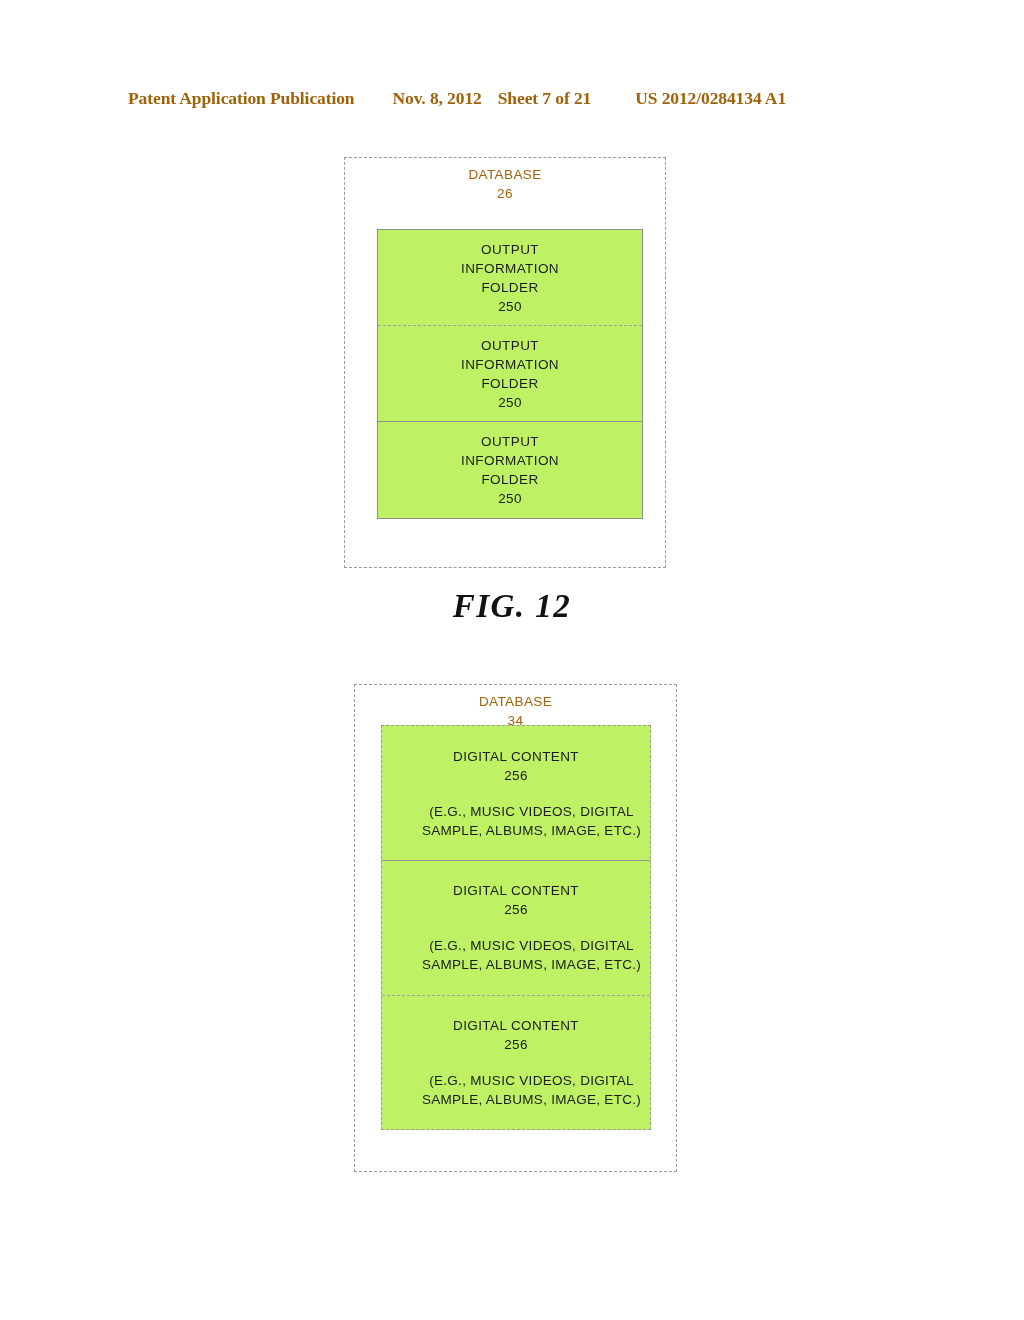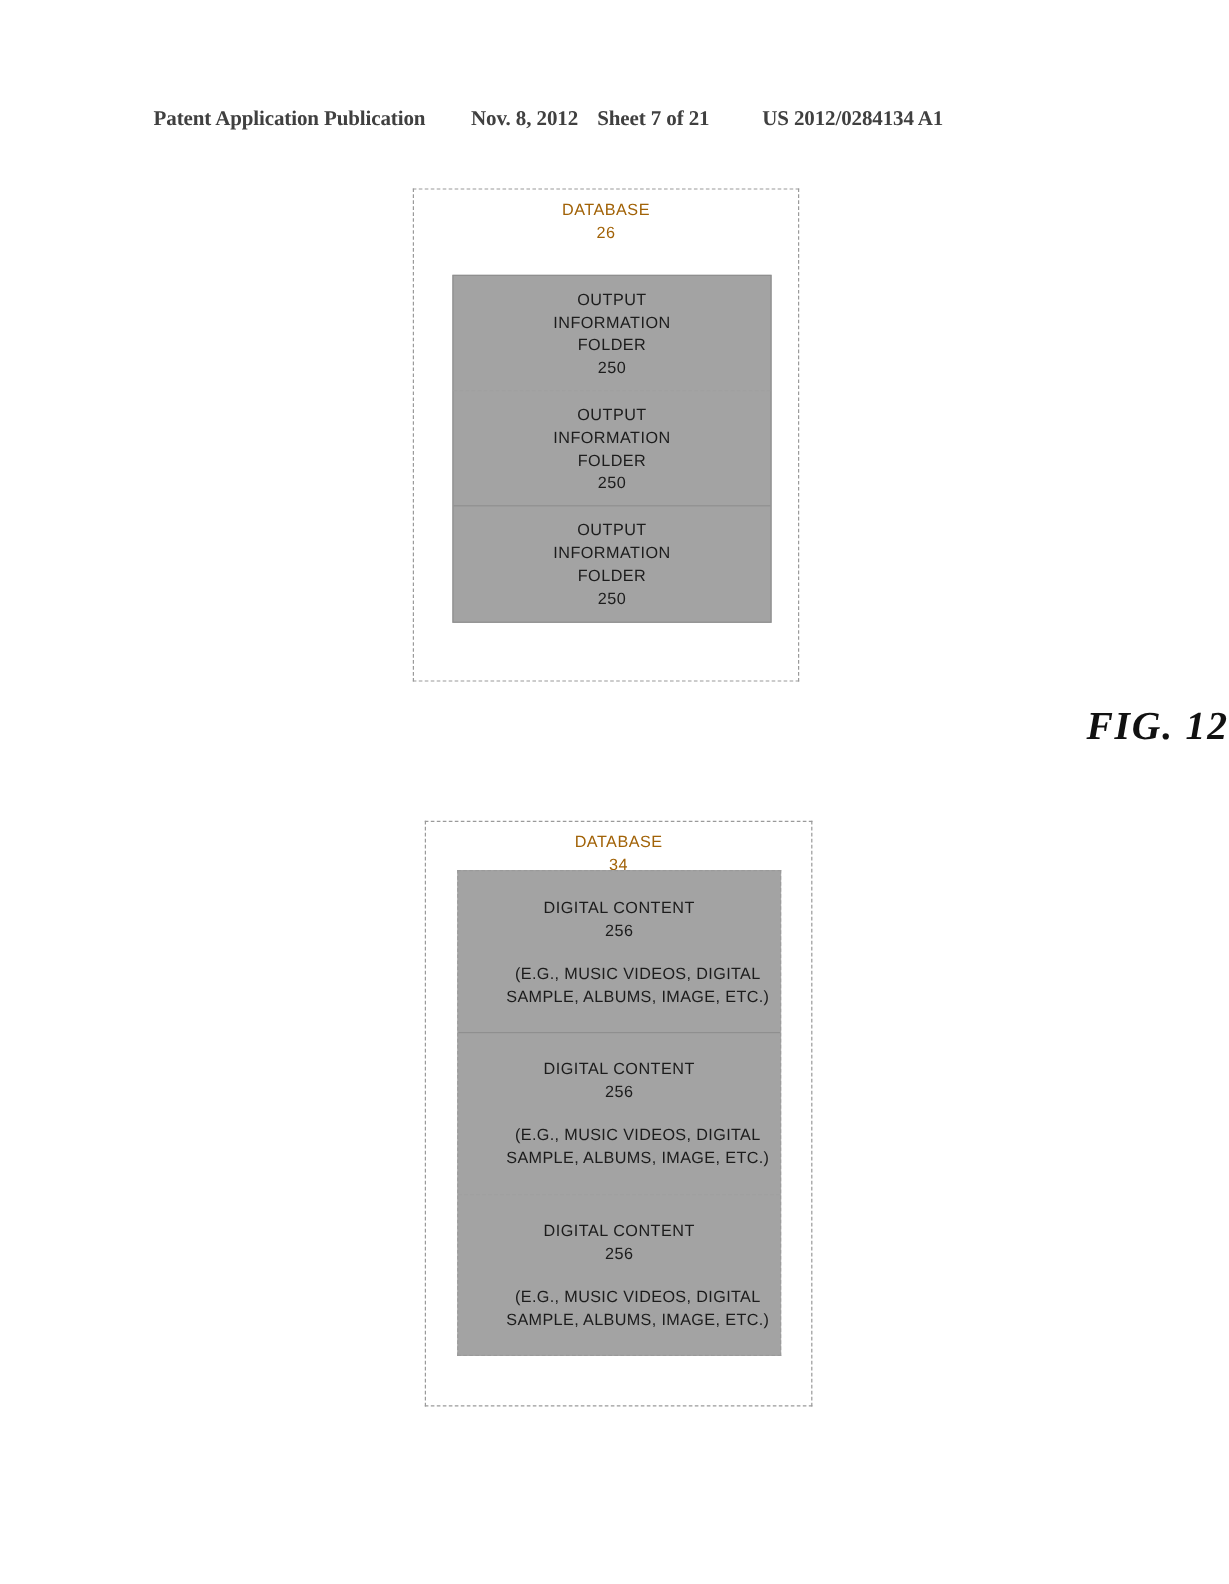--- a/index.html
+++ b/index.html
@@ -22,21 +22,21 @@
     position: absolute;
     top: 88px;
     left: 128px;
     width: 768px;
     display: flex;
     align-items: baseline;
     font-family: "Liberation Serif", serif;
     font-weight: bold;
     font-size: 17.5px;
     letter-spacing: -0.1px;
-    color: #404040;
+    color: #a16207;
     white-space: nowrap;
   }
   .hdr-pub   { flex: 0 0 auto; }
   .hdr-date  { flex: 0 0 auto; margin-left: 38px; }
   .hdr-sheet { flex: 0 0 auto; margin-left: 16px; }
   .hdr-num   { flex: 0 0 auto; margin-left: 44px; }
 
   
   .figure { position: absolute; }
 
@@ -57,21 +57,21 @@
     letter-spacing: 0.4px;
     color: #a16207;
     white-space: pre-line;
   }
 
   
   .inner-box {
     position: absolute;
     box-sizing: border-box;
     border: 1px solid #8f8f8f;
-    background: #a3a3a3;
+    background: #bef264;
     display: flex;
     flex-direction: column;
   }
   .inner-box.dotted-edge {
     border: 1px dashed #9a9a9a;
   }
 
   .cell {
     box-sizing: border-box;
     display: flex;
@@ -97,21 +97,21 @@
     white-space: pre-line;
     margin-top: 17px;
     margin-left: 31px;
   }
 
   
   .fig-caption {
     position: absolute;
     left: 0;
     right: 0;
-    text-align: right;
+    text-align: center;
     font-family: "Liberation Serif", serif;
     font-style: italic;
     font-weight: bold;
     font-size: 33px;
     letter-spacing: 1.5px;
     color: #111;
   }
 
   
   #fig-12 { left: 0; top: 0; width: 1024px; height: 650px; }

